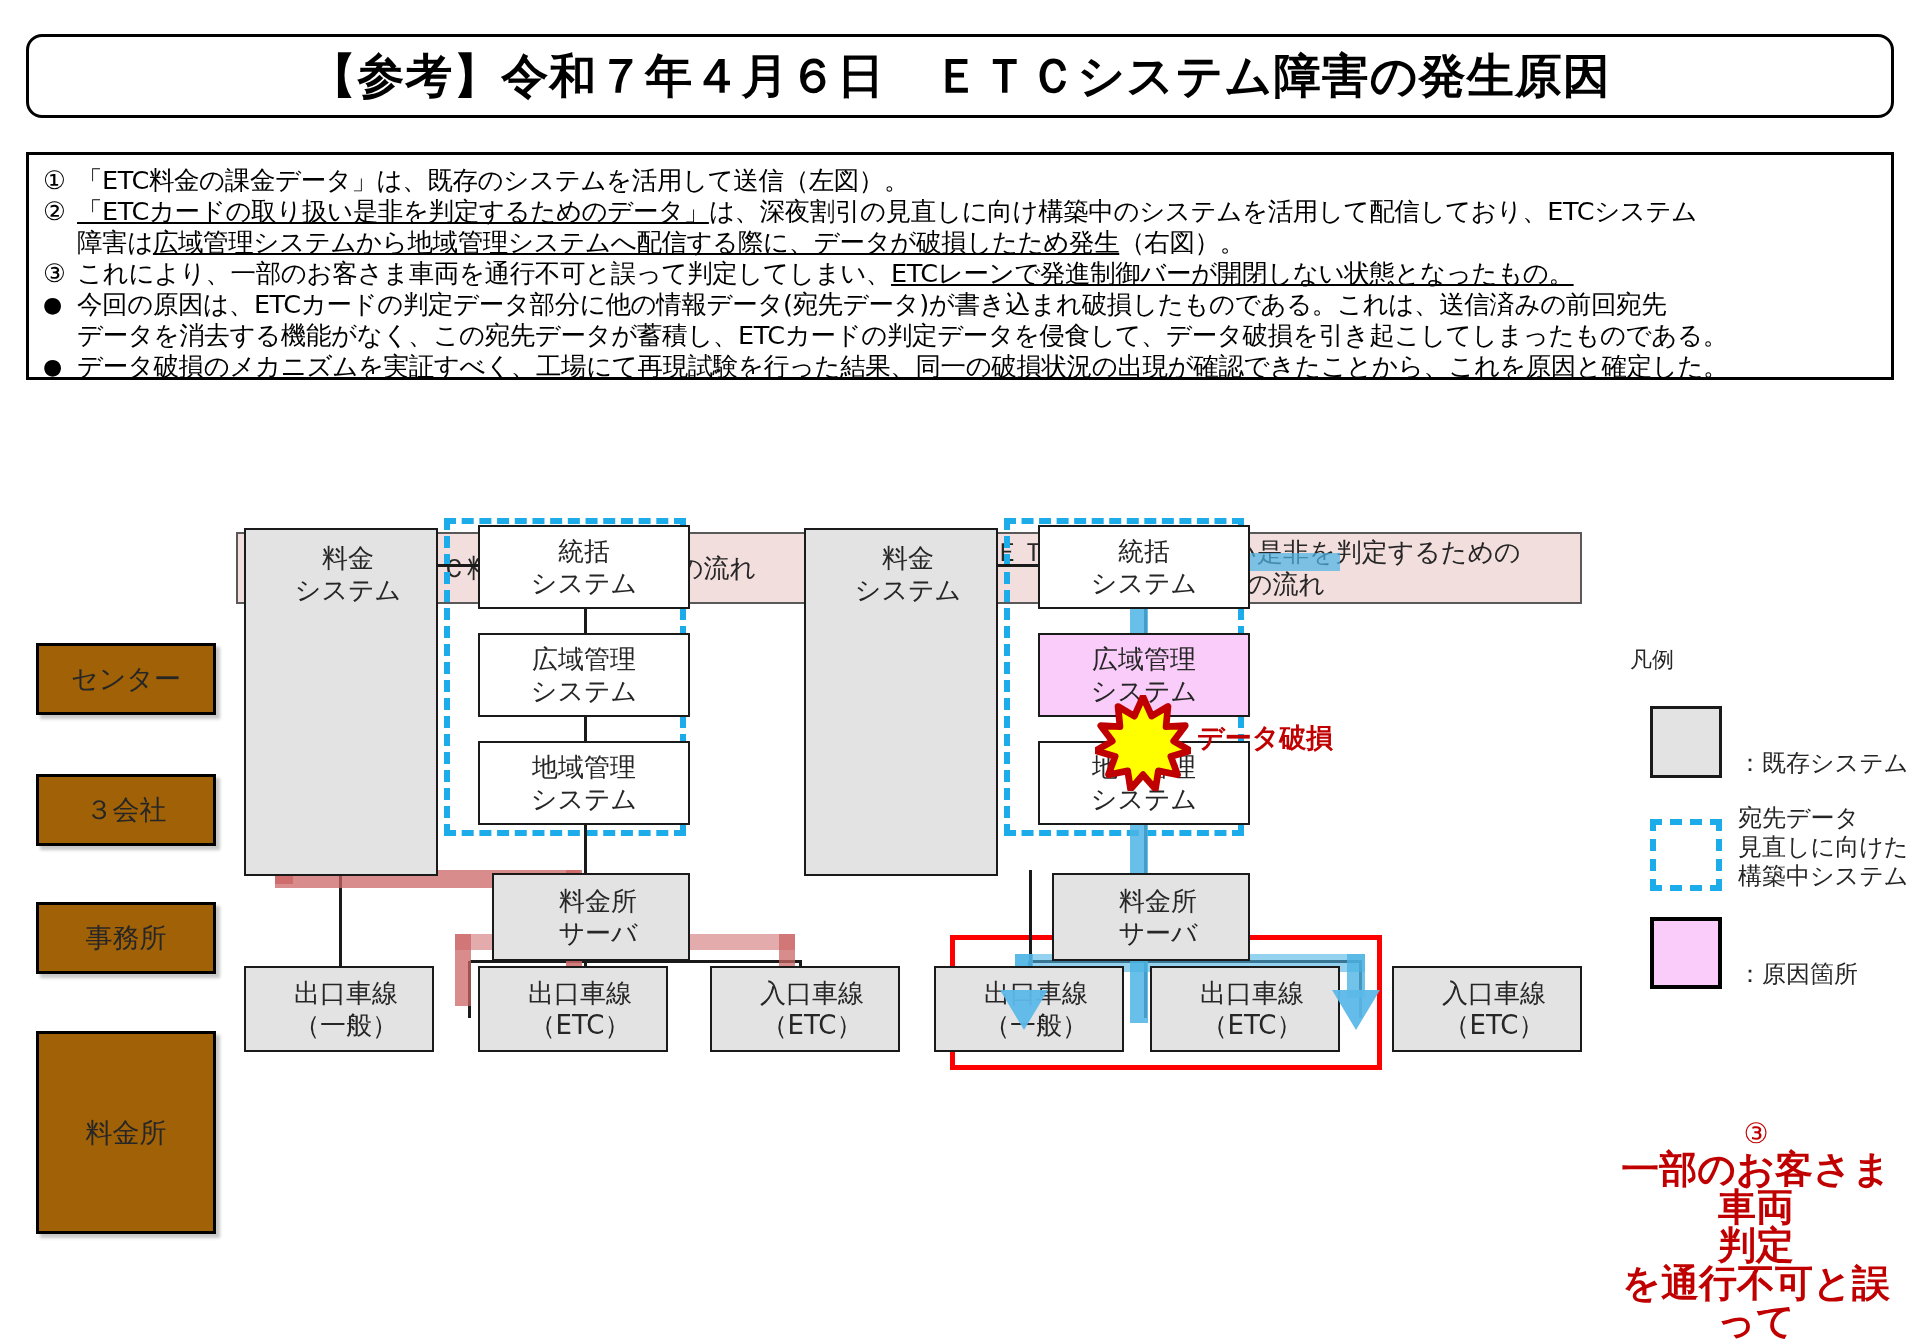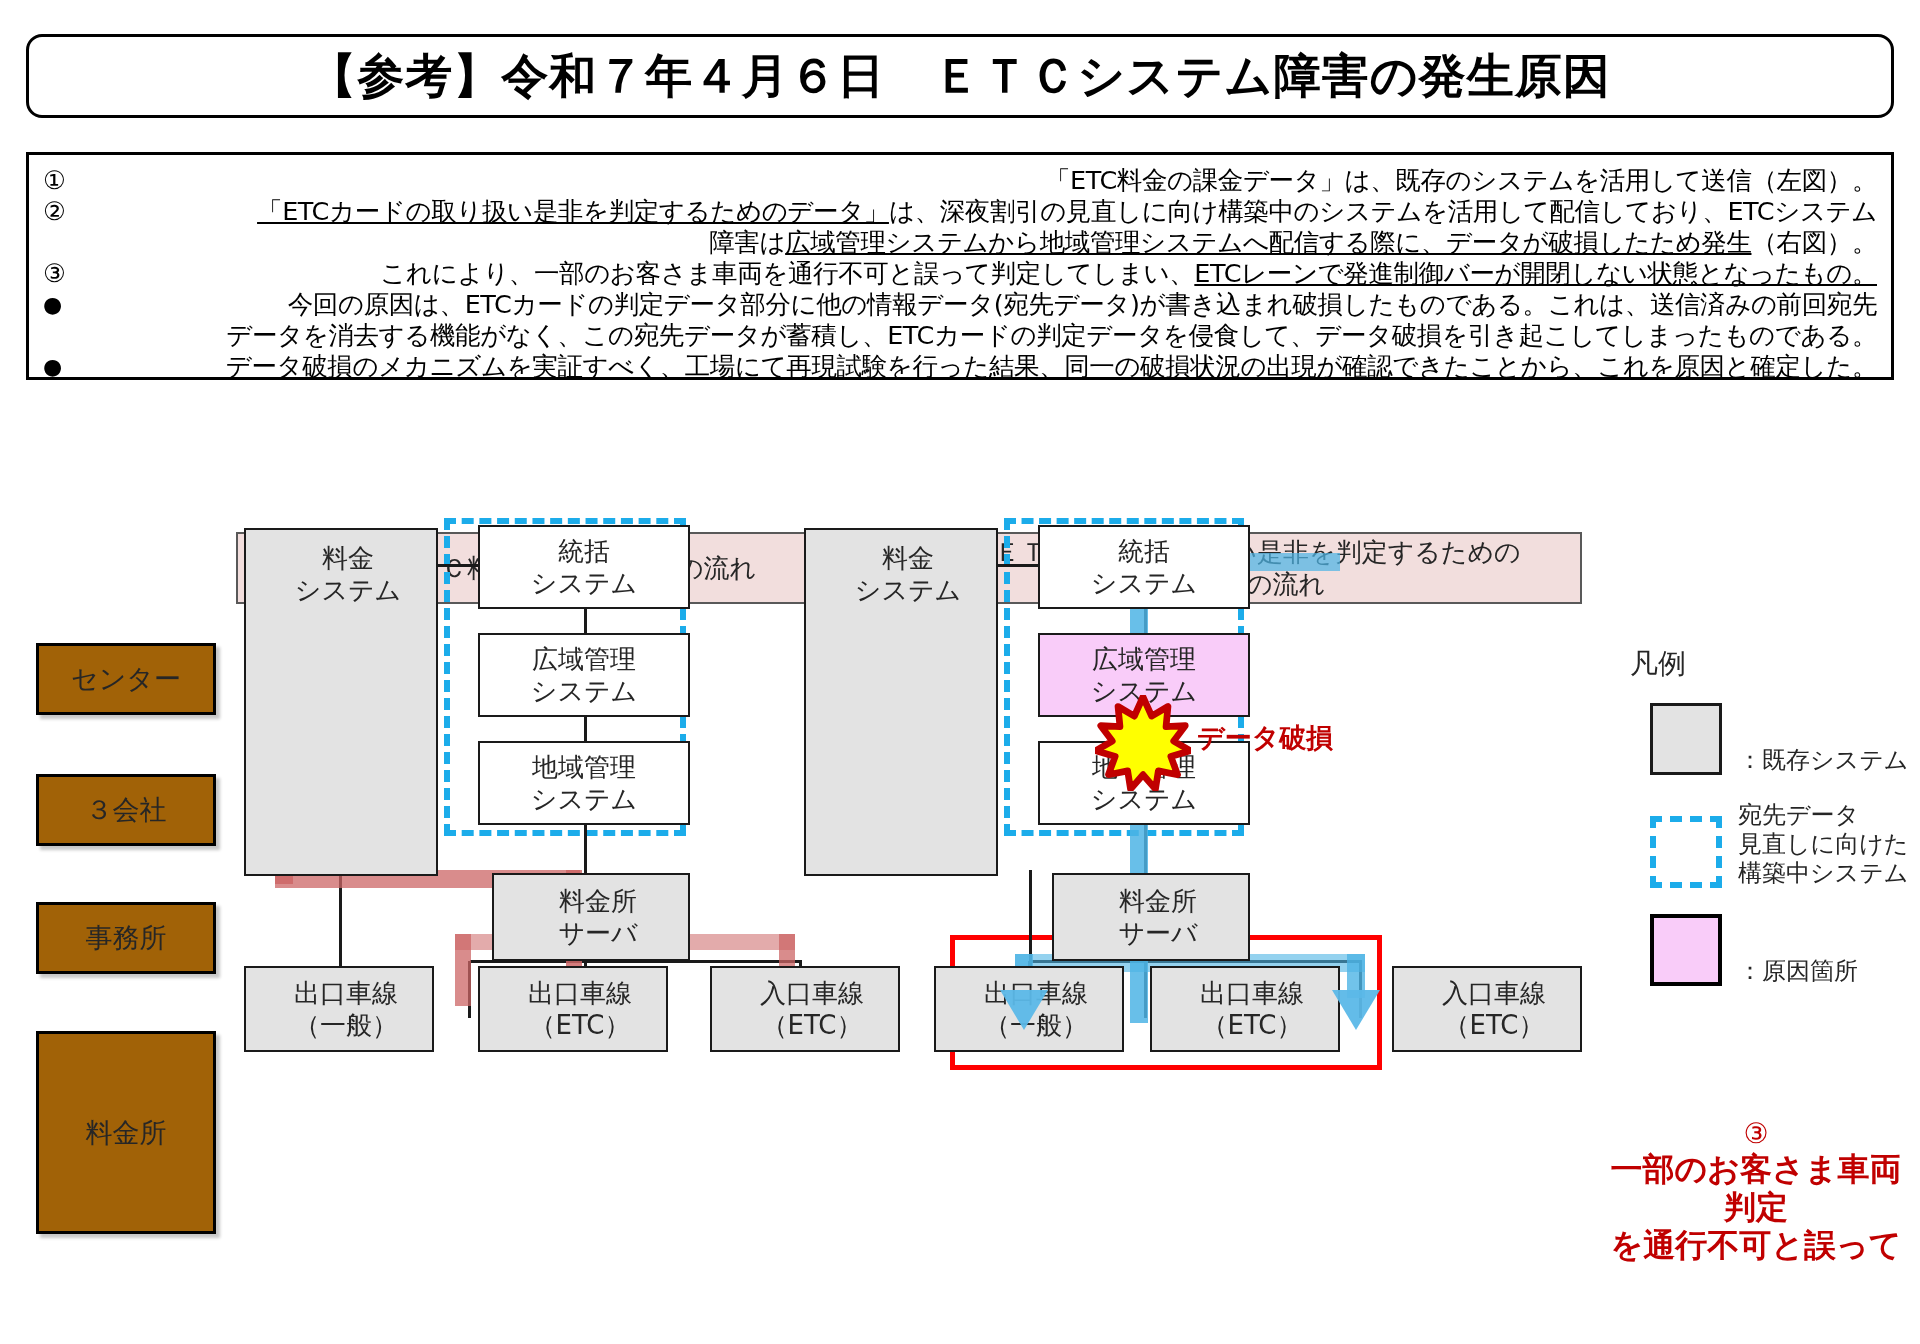--- a/index.html
+++ b/index.html
@@ -32,21 +32,21 @@
     padding:10px 14px 0 14px;
   }
   .tline{
     display:flex;align-items:flex-start;
     font-size:25.5px;line-height:31px;white-space:nowrap;
     font-family:"DejaVu Sans","Liberation Sans",sans-serif;
     letter-spacing:-0.4px;
   }
   .tmark{width:34px;flex:0 0 34px;}
   .tmark.dot{font-size:22px;}
-  .tbody{flex:1;text-align:right;}
+  .tbody{flex:1;}
   .u{text-decoration:underline;text-underline-offset:2px;}
   .indent{padding-left:34px;}
 
   
   .diagram{position:absolute;left:0;top:390px;width:1920px;height:954px;}
 
   .panel-header{
     position:absolute;background:#f2dedd;border:2px solid #595959;
     box-sizing:border-box;display:flex;align-items:center;justify-content:center;
     text-align:center;font-size:26px;line-height:32px;color:#262626;
@@ -117,41 +117,41 @@
 
   
   .redrect{
     position:absolute;border:5px solid #ff0000;box-sizing:border-box;
     background:transparent;z-index:3;
   }
 
   
   .legend{position:absolute;left:1630px;top:255px;width:280px;}
   .legend-title{
-    font-size:28px;color:#262626;margin-bottom:20px;
+    font-size:22px;color:#262626;margin-bottom:31px;
     font-family:"DejaVu Sans","Liberation Sans",sans-serif;
   }
   .legend-row{display:flex;align-items:flex-end;margin-bottom:26px;padding-left:20px;}
   .sw{width:72px;height:72px;flex:0 0 72px;box-sizing:border-box;}
   .sw.gray{background:#e3e3e3;border:3px solid #1a1a1a;}
   .sw.dashed{background:#fff;border:6px dashed #1cacea;}
   .sw.magenta{background:#f9ccf9;border:4px solid #000;}
   .legend-text{
     margin-left:16px;font-size:24px;line-height:29px;color:#262626;
     font-family:"DejaVu Sans","Liberation Sans",sans-serif;
   }
 
   
   .annot{
     position:absolute;left:1606px;top:1118px;width:300px;text-align:center;
     color:#c00000;font-weight:bold;z-index:9;
     font-family:"DejaVu Sans","Liberation Sans",sans-serif;
   }
   .annot-num{font-size:28px;line-height:32px;font-weight:normal;}
-  .annot-body{font-size:32px;line-height:38px;}
+  .annot-body{font-size:38px;line-height:38px;}
 </style>
 </head>
 <body>
 
 <div class="page">
 
   <div class="title-bar">
     <div class="title-text">【参考】令和７年４月６日　ＥＴＣシステム障害の発生原因</div>
   </div>
 

